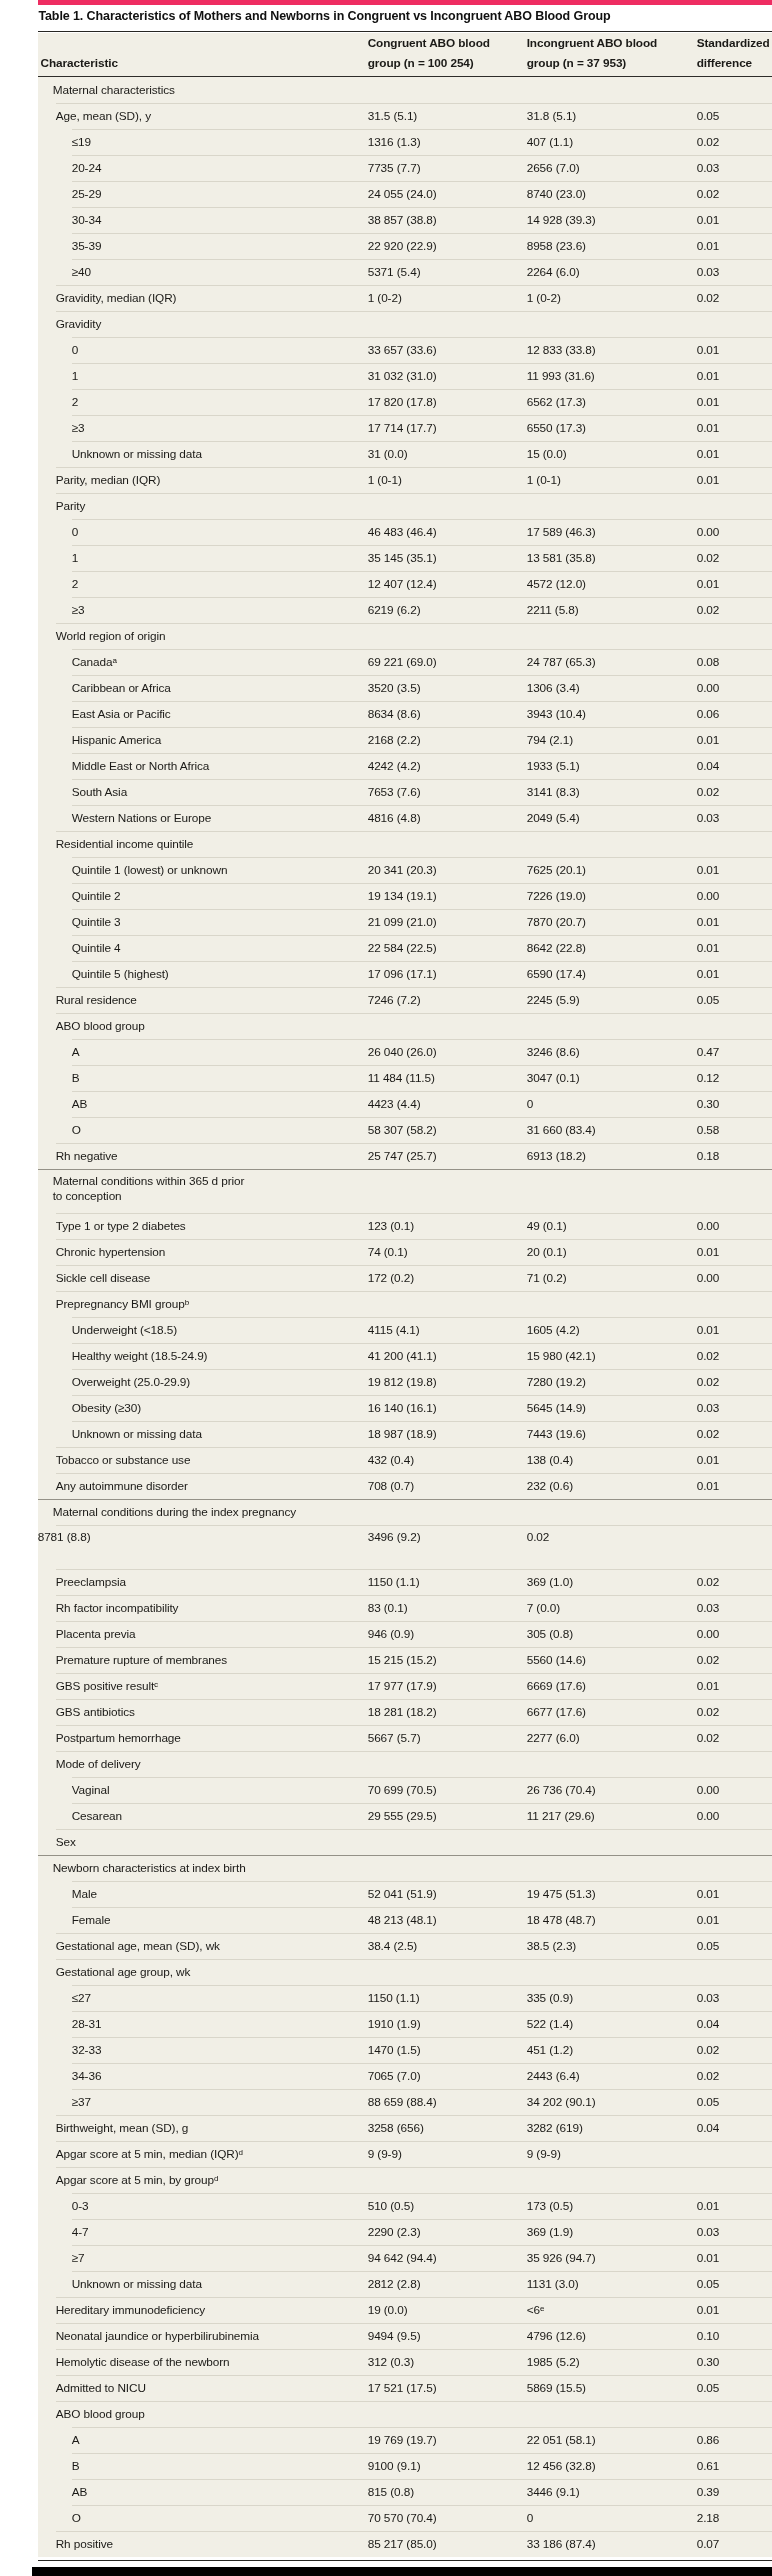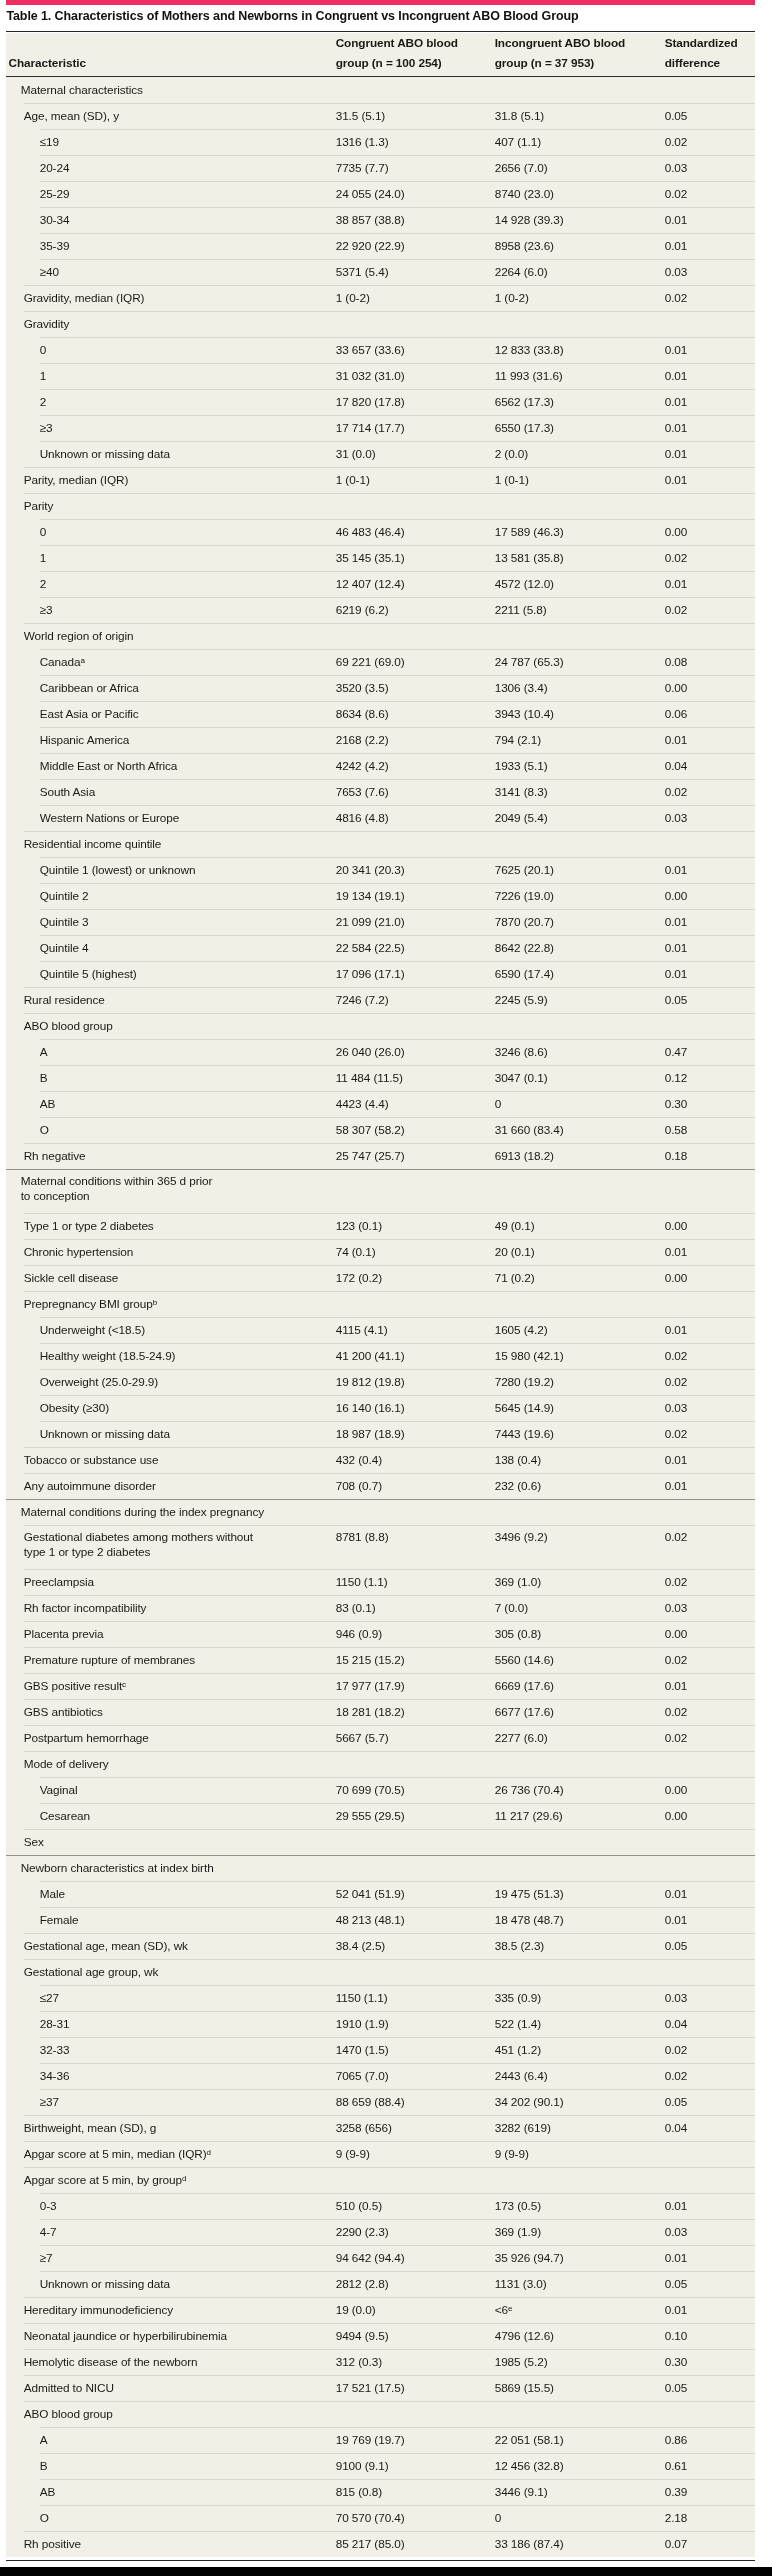--- a/index.html
+++ b/index.html
@@ -1,21 +1,21 @@
 <!DOCTYPE html>
 <html style="font-size:11.4px"><head>
 <meta charset="utf-8">
 <style>
   html,body{margin:0;padding:0;}
   body{
     width:772px;height:2576px;position:relative;background:#ffffff;
     font-family:"Liberation Sans","DejaVu Sans",sans-serif;
     color:#1b1a17;-webkit-font-smoothing:antialiased;
   }
-  .page{position:absolute;inset:0;}
+  .page{position:absolute;inset:0;margin-left:32px;}
   .accent-bar{position:absolute;left:5.7px;top:0;width:749px;height:5px;background:#ee2d62;}
   .title{
     position:absolute;left:6.4px;top:9.3px;width:744px;margin:0;
     font-size:12.5px;font-weight:bold;letter-spacing:-0.1px;color:#111;
   }
   .title-rule{position:absolute;left:5.7px;top:31px;width:749px;height:1.4px;background:#272623;}
   .table{
     position:absolute;left:5.7px;top:33px;width:749px;background:#f1efe6;
   }
   .thead{
@@ -158,21 +158,21 @@
     <div class="sep" style="left: 34px;"></div>
     <div class="cell label">≥3</div>
     <div class="cell c1">17 714 (17.7)</div>
     <div class="cell c2">6550 (17.3)</div>
     <div class="cell sd">0.01</div>
   </div>
         <div class="row indent-2">
     <div class="sep" style="left: 34px;"></div>
     <div class="cell label">Unknown or missing data</div>
     <div class="cell c1">31 (0.0)</div>
-    <div class="cell c2">2 (0.0)</div>
+    <div class="cell c2">15 (0.0)</div>
     <div class="cell sd">0.01</div>
   </div>
         <div class="row indent-1">
     <div class="sep" style="left: 18px;"></div>
     <div class="cell label">Parity, median (IQR)</div>
     <div class="cell c1">1 (0-1)</div>
     <div class="cell c2">1 (0-1)</div>
     <div class="cell sd">0.01</div>
   </div>
         <div class="row indent-1">
@@ -444,22 +444,20 @@
   </div>
         <div class="row indent-0 section">
     <div class="sep"></div>
     <div class="cell label">Maternal conditions during the index pregnancy</div>
     <div class="cell c1"></div>
     <div class="cell c2"></div>
     <div class="cell sd"></div>
   </div>
         <div class="row indent-1 twoline">
     <div class="sep" style="left: 18px;"></div>
-    <div class="cell label">Gestational diabetes among mothers without
-type 1 or type 2 diabetes</div>
     <div class="cell c1">8781 (8.8)</div>
     <div class="cell c2">3496 (9.2)</div>
     <div class="cell sd">0.02</div>
   </div>
         <div class="row indent-1">
     <div class="sep" style="left: 18px;"></div>
     <div class="cell label">Preeclampsia</div>
     <div class="cell c1">1150 (1.1)</div>
     <div class="cell c2">369 (1.0)</div>
     <div class="cell sd">0.02</div>

